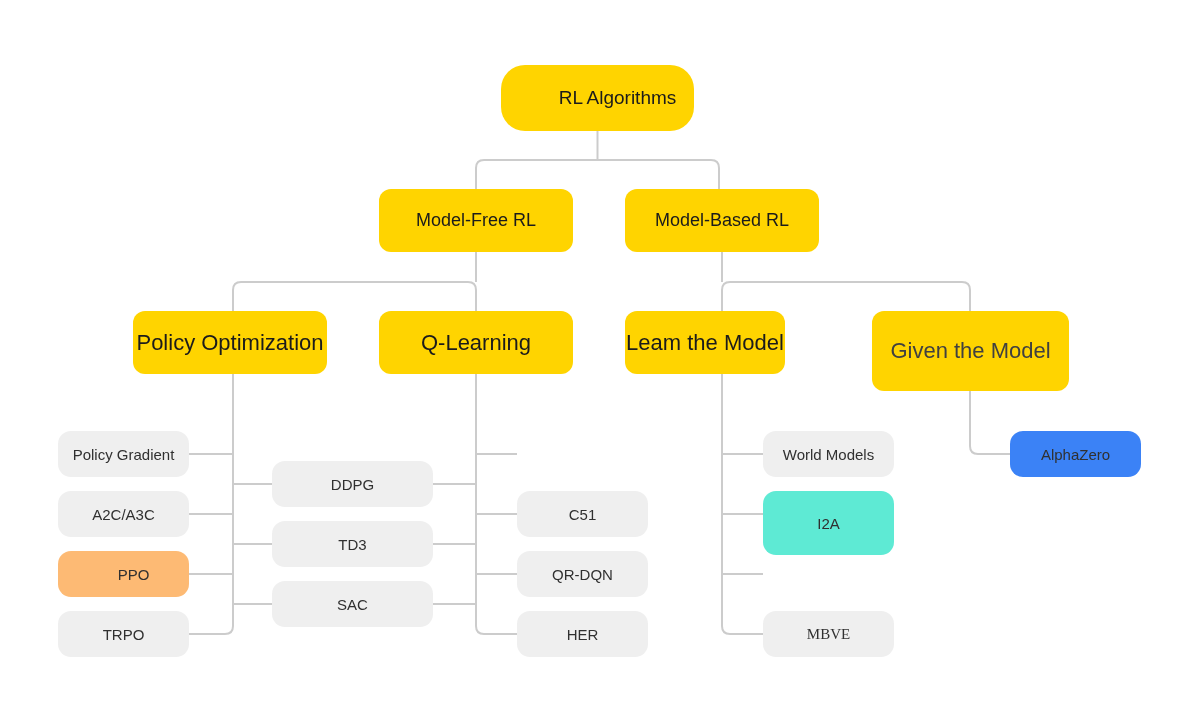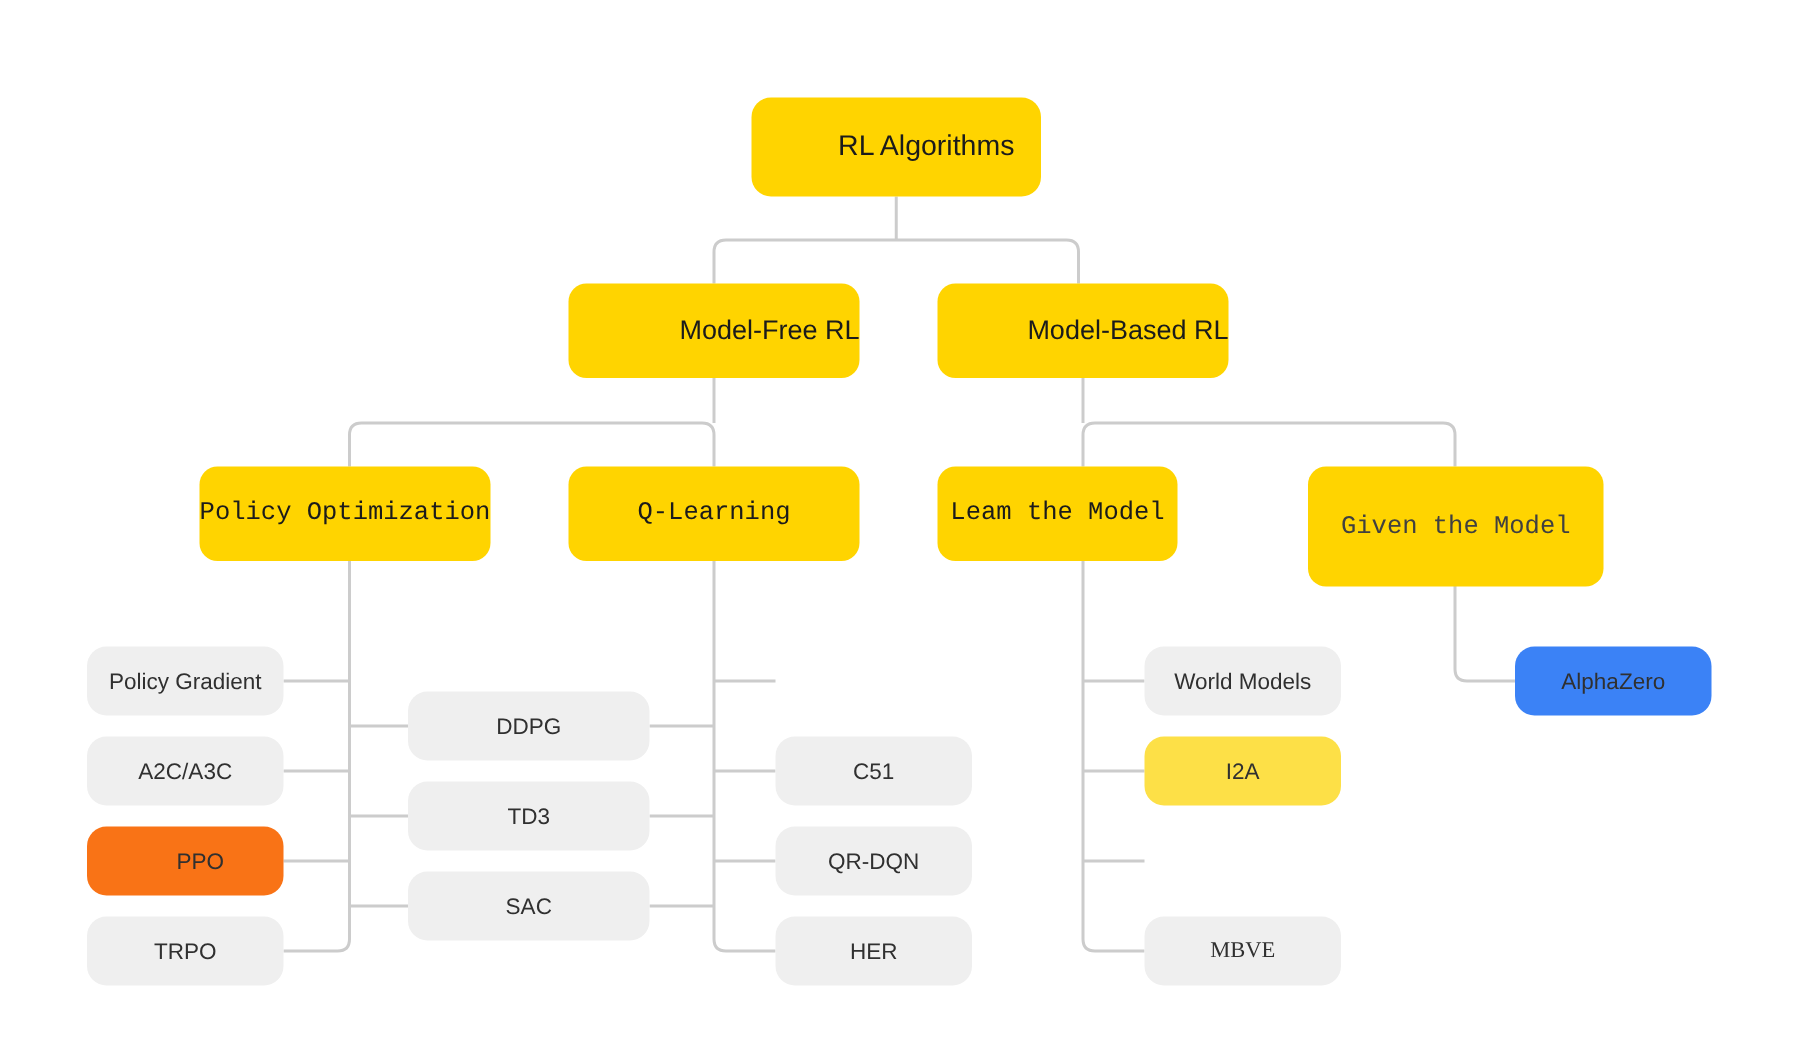--- a/index.html
+++ b/index.html
@@ -38,30 +38,28 @@
     color: #1b1b1b;
   }
   .node-root,
   .node-branch,
   .node-category {
     background: #FFD400;
     border-radius: 12px;
   }
   .node-root {
     font-size: 19px;
-    border-radius: 13px;
+    border-radius: 24px;
     padding-left: 40px;
   }
   .node-branch {
     font-size: 18px;
-    justify-content: flex-end;
   }
   .node-category {
-    font-size: 17px;
-    font-family: Liberation Mono, monospace;
+    font-size: 22px;
   }
   .node-leaf {
     background: #EFEFEF;
     border-radius: 13px;
     font-size: 15px;
     color: #303030;
   }
 </style>
 </head>
 <body>
@@ -135,21 +133,21 @@
   <div class="node node-category" style="left: 872px; top: 311px; width: 197px; height: 80px; background: rgb(255, 212, 0); color: #404040;">
     <span>Given the Model</span>
   </div>
 
   <div class="node node-leaf" style="left: 58px; top: 431px; width: 131px; height: 46px; background: rgb(239, 239, 239); color: rgb(48, 48, 48);">
     <span>Policy Gradient</span>
   </div>
   <div class="node node-leaf" style="left: 58px; top: 491px; width: 131px; height: 46px; background: rgb(239, 239, 239); color: rgb(48, 48, 48);">
     <span>A2C/A3C</span>
   </div>
-  <div class="node node-leaf" style="left: 58px; top: 551px; width: 131px; height: 46px; background: #f97316; color: rgb(48, 48, 48); padding-left: 20px;">
+  <div class="node node-leaf" style="left: 58px; top: 551px; width: 131px; height: 46px; background: #fdba74; color: rgb(48, 48, 48); padding-left: 20px;">
     <span>PPO</span>
   </div>
   <div class="node node-leaf" style="left: 58px; top: 611px; width: 131px; height: 46px; background: rgb(239, 239, 239); color: rgb(48, 48, 48);">
     <span>TRPO</span>
   </div>
 
   <div class="node node-leaf" style="left: 272px; top: 461px; width: 161px; height: 46px; background: rgb(239, 239, 239); color: rgb(48, 48, 48);">
     <span>DDPG</span>
   </div>
   <div class="node node-leaf" style="left: 272px; top: 521px; width: 161px; height: 46px; background: rgb(239, 239, 239); color: rgb(48, 48, 48);">
@@ -165,21 +163,21 @@
   <div class="node node-leaf" style="left: 517px; top: 551px; width: 131px; height: 46px; background: rgb(239, 239, 239); color: rgb(48, 48, 48);">
     <span>QR-DQN</span>
   </div>
   <div class="node node-leaf" style="left: 517px; top: 611px; width: 131px; height: 46px; background: rgb(239, 239, 239); color: rgb(48, 48, 48);">
     <span>HER</span>
   </div>
 
   <div class="node node-leaf" style="left: 763px; top: 431px; width: 131px; height: 46px; background: rgb(239, 239, 239); color: rgb(48, 48, 48);">
     <span>World Models</span>
   </div>
-  <div class="node node-leaf" style="left: 763px; top: 491px; width: 131px; height: 46px; background: #fde047; color: rgb(48, 48, 48);">
+  <div class="node node-leaf" style="left: 763px; top: 491px; width: 131px; height: 64px; background: #5eead4; color: rgb(48, 48, 48);">
     <span>I2A</span>
   </div>
   <div class="node node-leaf" style="left: 763px; top: 611px; width: 131px; height: 46px; background: rgb(239, 239, 239); color: rgb(48, 48, 48); font-family: Liberation Serif, serif;">
     <span>MBVE</span>
   </div>
 
   <div class="node node-leaf" style="left: 1010px; top: 431px; width: 131px; height: 46px; background: #3b82f6; color: rgb(48, 48, 48);">
     <span>AlphaZero</span>
   </div>
 

